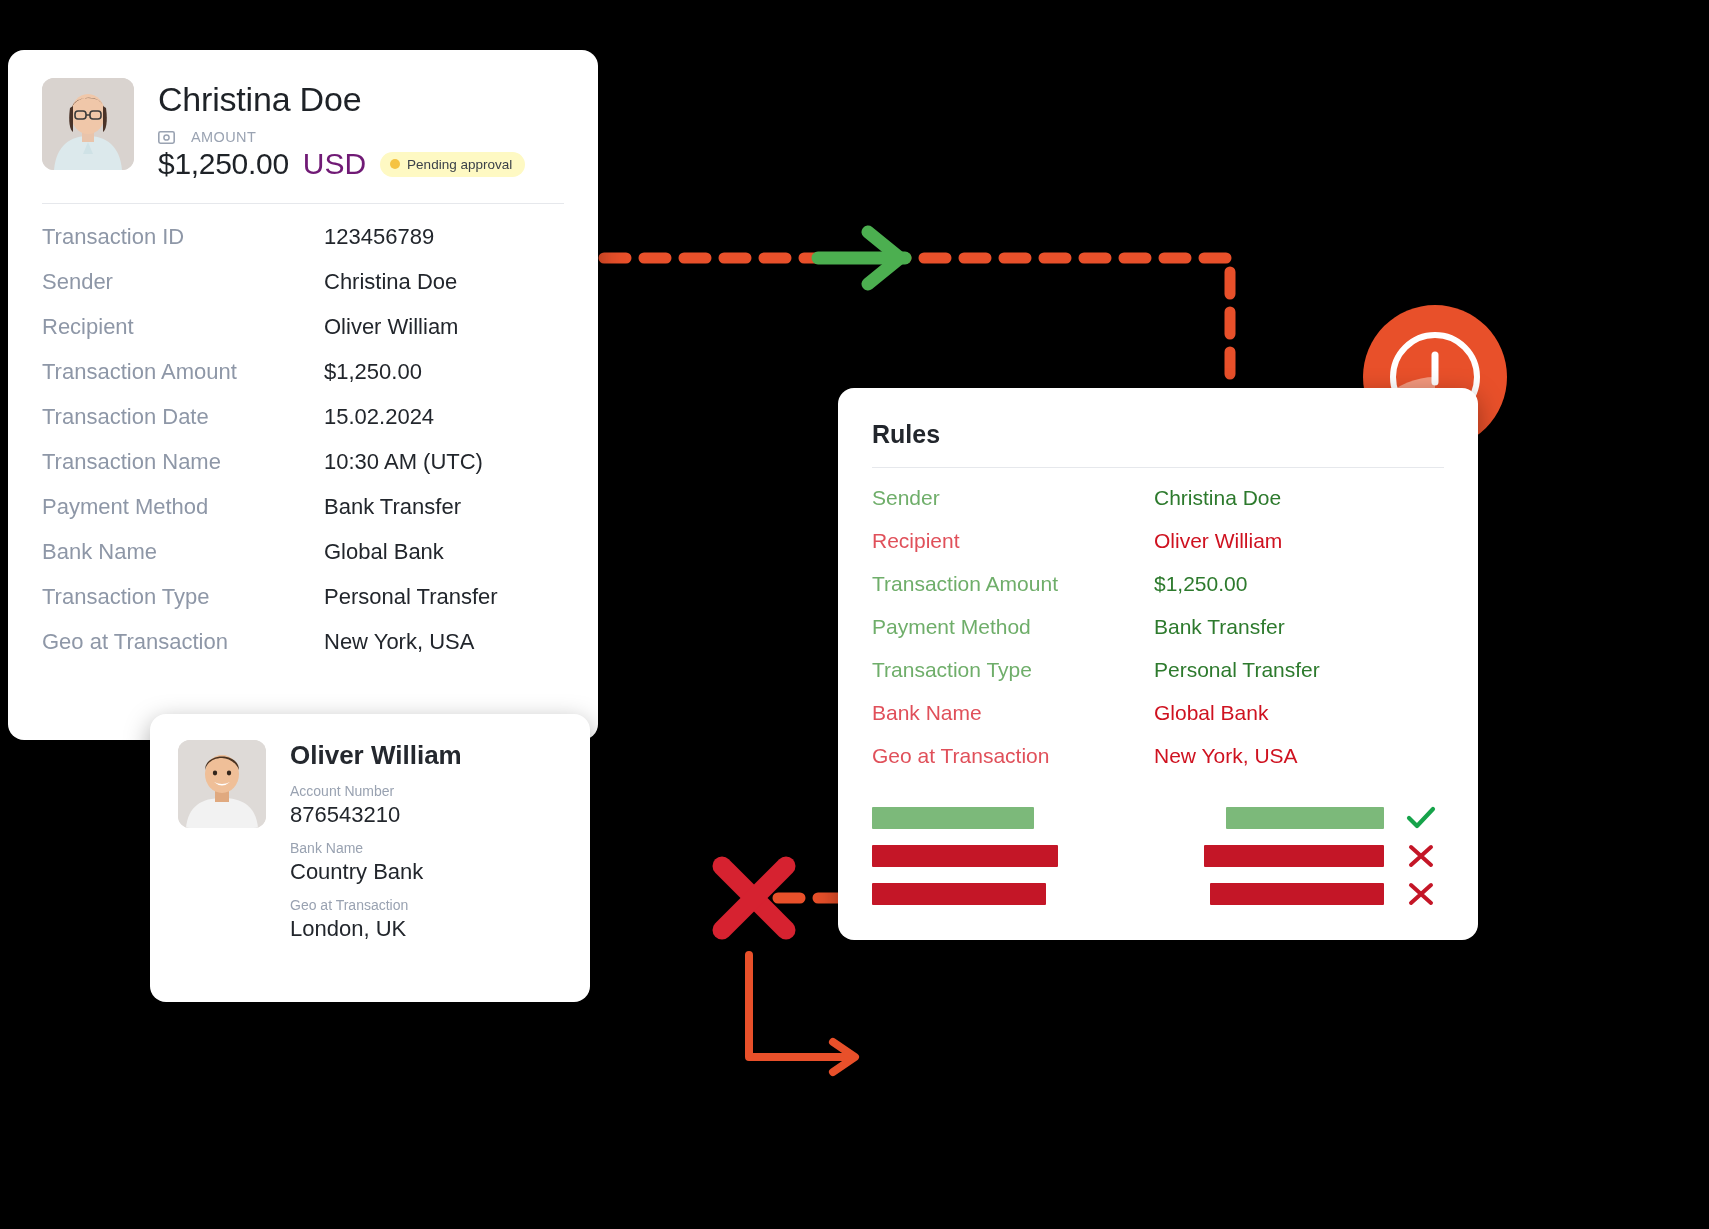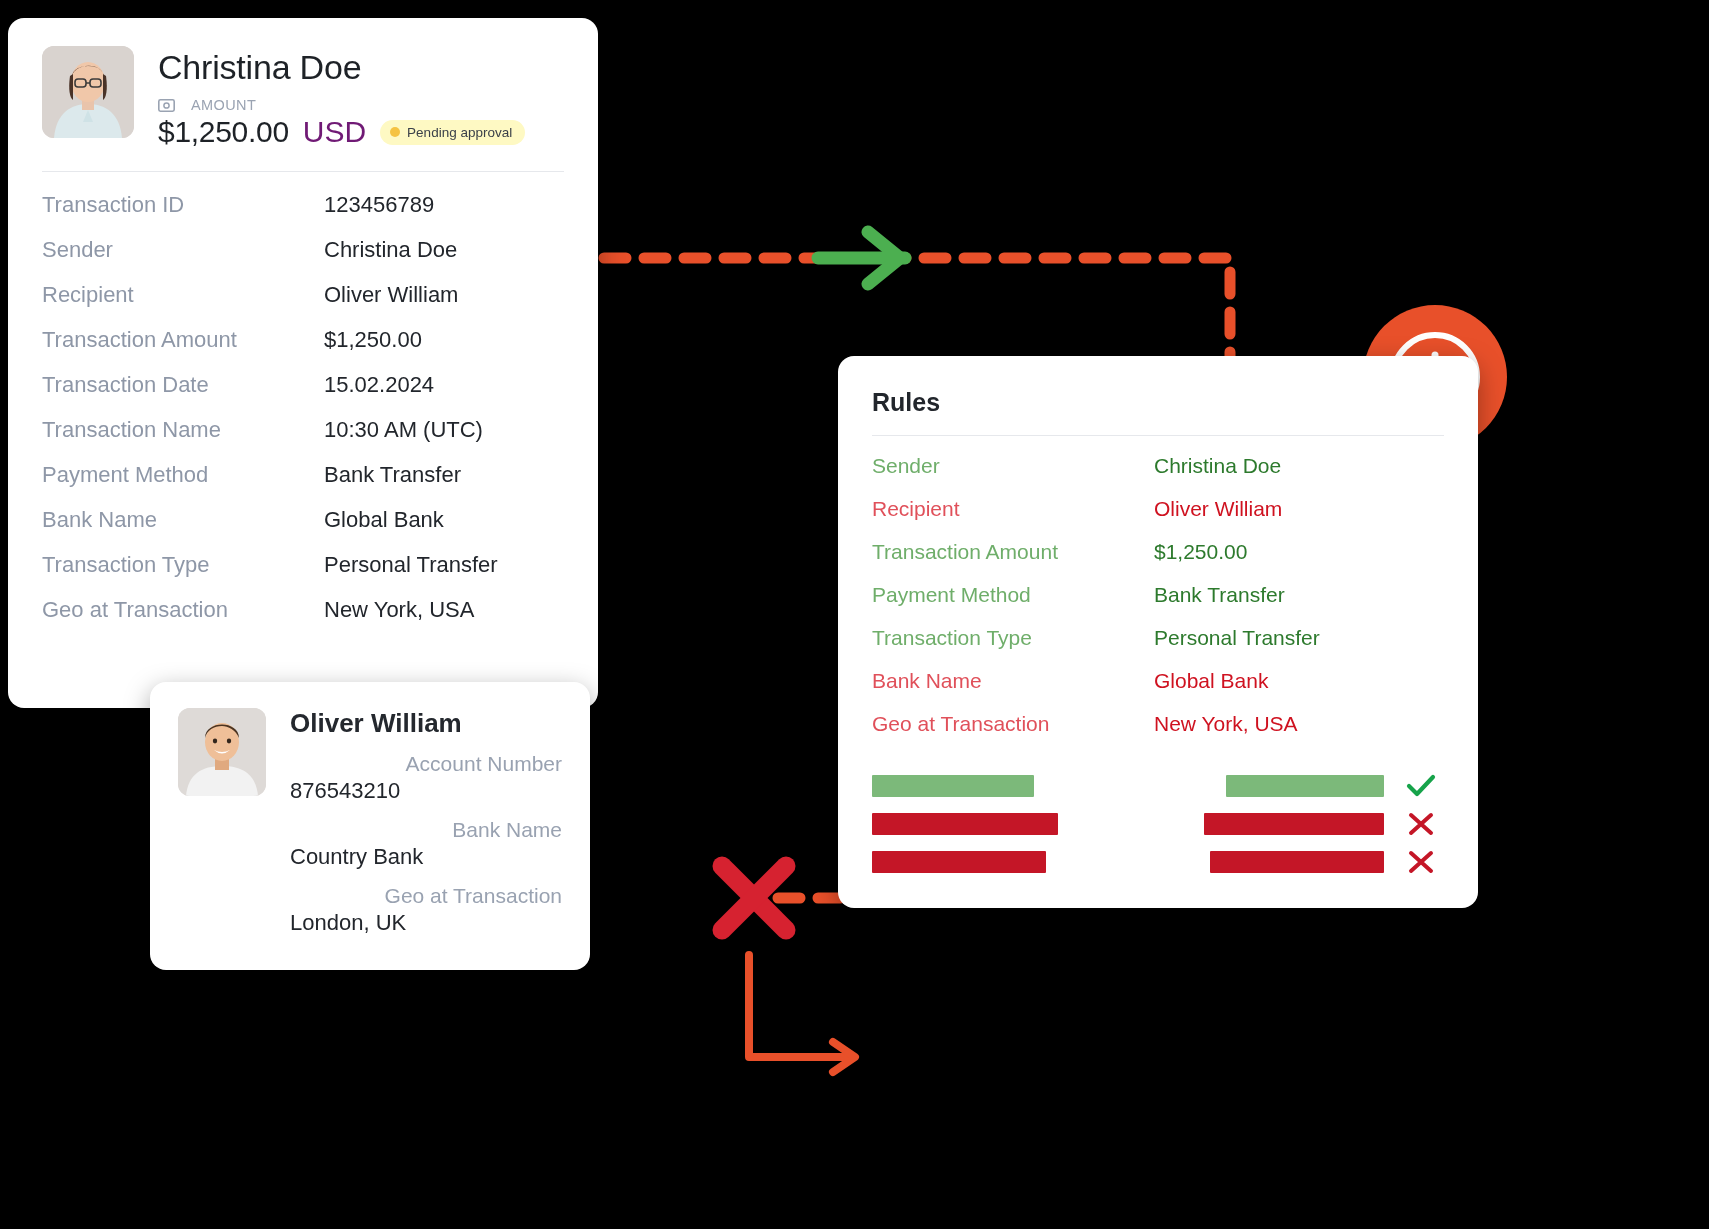--- a/index.html
+++ b/index.html
@@ -9,20 +9,21 @@
     font-family: "Liberation Sans", sans-serif;
     overflow: hidden;
   }
   #stage { position: relative; width: 1709px; height: 1229px; }
 
   .card {
     position: absolute;
     background: #ffffff;
     border-radius: 18px;
     box-shadow: 0 8px 26px rgba(0,0,0,0.35);
+    margin-top: 32px;
   }
 
   
   #txn-card {
     left: 8px; top: 18px; width: 590px; height: 690px;
     border-radius: 16px;
   }
   #txn-head { display: flex; padding: 28px 34px 0 34px; gap: 24px; align-items: flex-start; }
   .avatar {
     width: 92px; height: 92px; border-radius: 12px;
@@ -56,21 +57,21 @@
   
   #oliver-card {
     left: 150px; top: 682px; width: 440px; height: 288px;
     border-radius: 16px;
   }
   #oliver-inner { display: flex; padding: 26px 28px 0 28px; gap: 24px; }
   #oliver-avatar { width: 88px; height: 88px; border-radius: 12px; background: #dedad7; overflow:hidden; flex:0 0 auto;}
   #oliver-body { flex: 1 1 auto; }
   #oliver-name { font-size: 26px; font-weight: 700; color: #24282e; }
   .ofield { margin-top: 12px; }
-  .ofield .k { font-size: 21px; color: #99a2b1; line-height: 1.25; text-align: right; }
+  .ofield .k { font-size: 14px; color: #99a2b1; line-height: 1.25; }
   .ofield .v { font-size: 22px; color: #22262c; line-height: 1.25; }
 
   
   #rules-card {
     left: 838px; top: 356px; width: 640px; height: 552px;
     border-radius: 16px;
   }
   #rules-title { padding: 32px 34px 0 34px; font-size: 25px; font-weight: 700; color: #22262c; }
   #rules-divider { margin: 18px 34px 0 34px; height: 1px; background: #e6e8ec; }
   #rules-rows { padding: 18px 34px 0 34px; }

